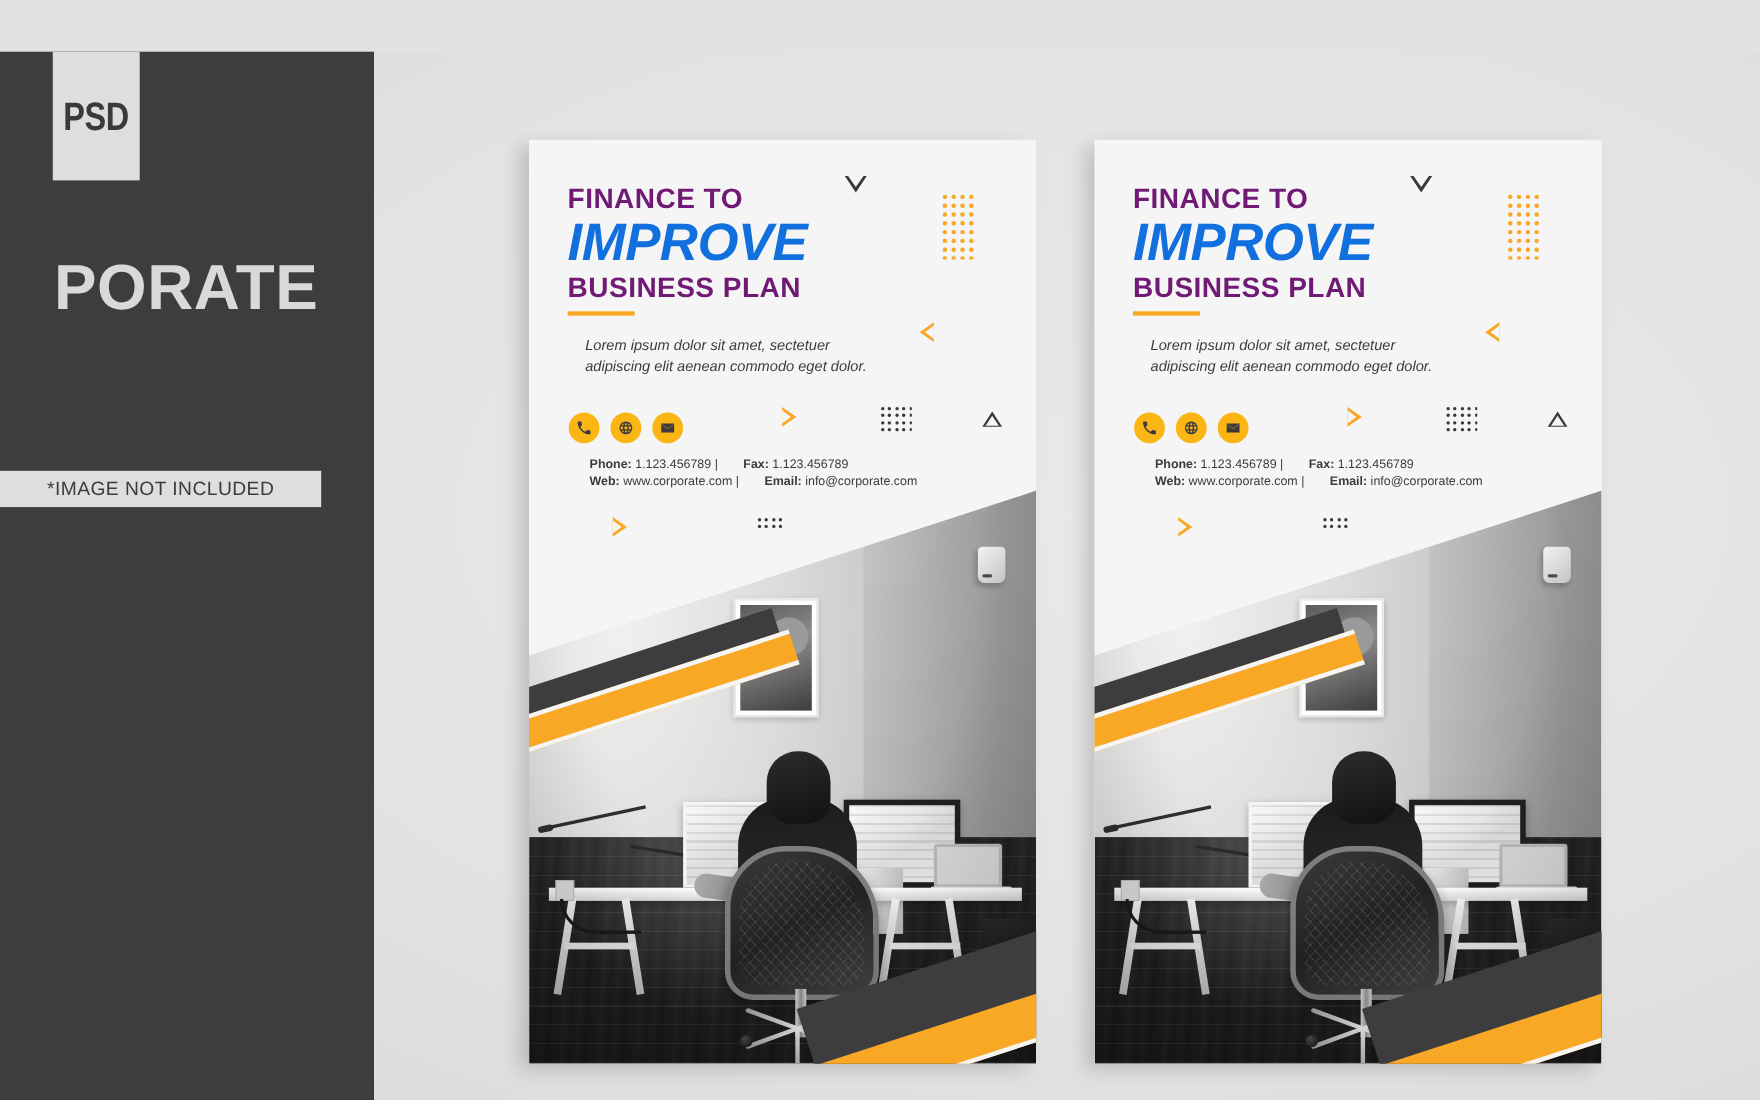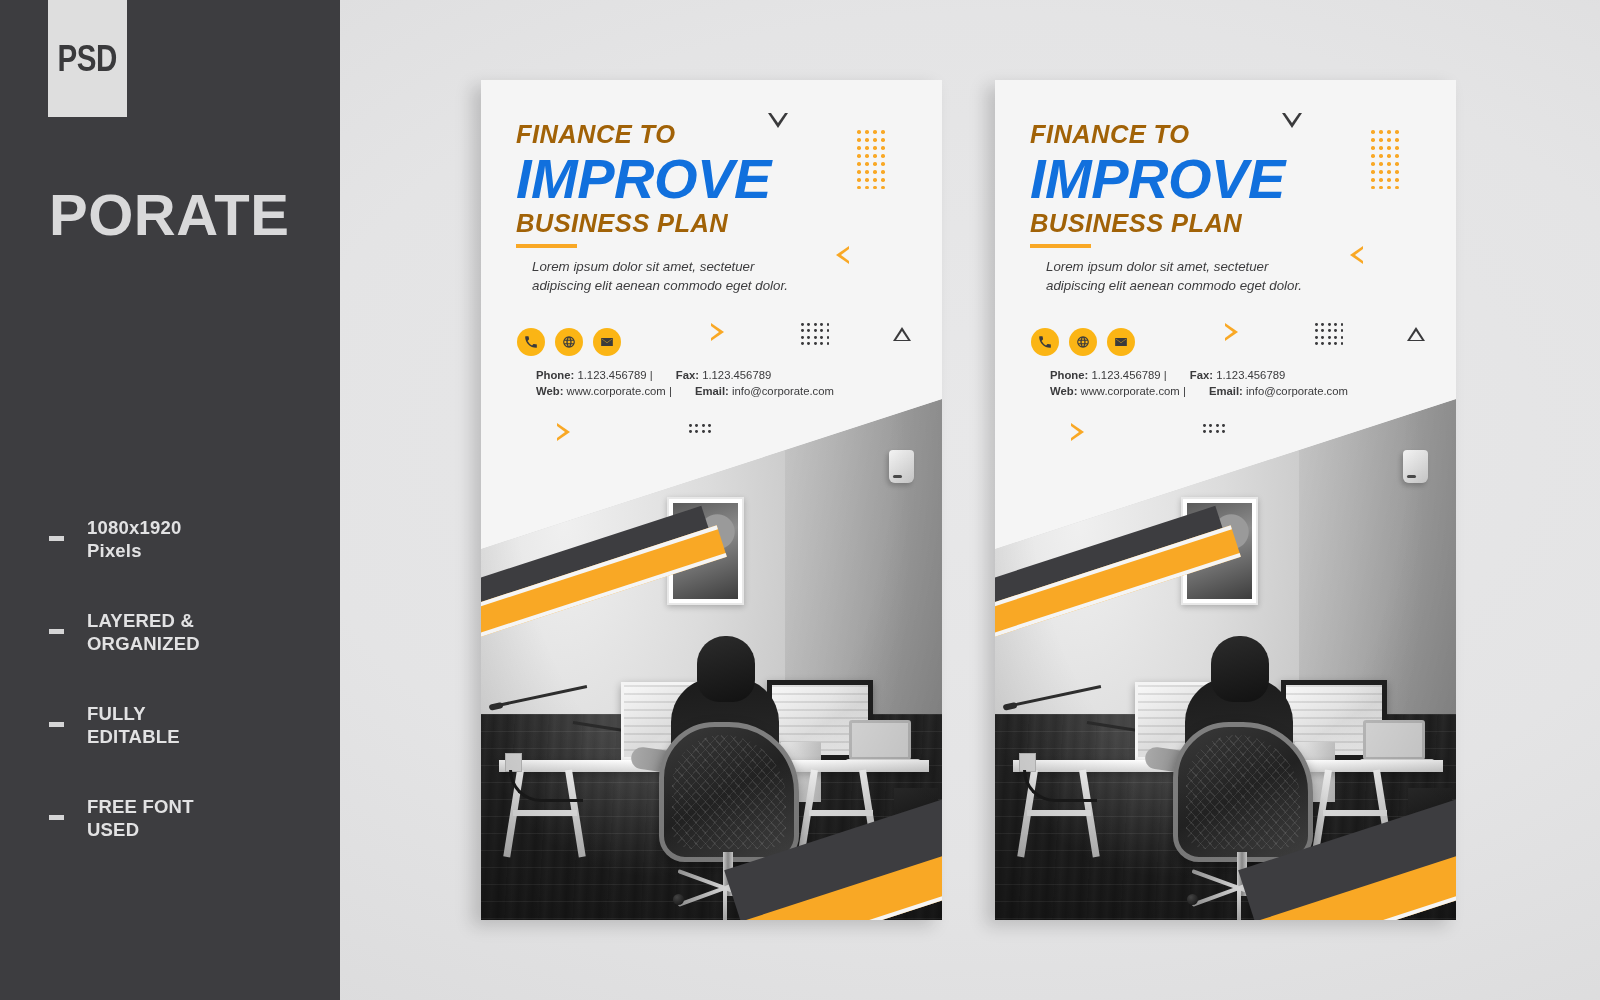--- a/index.html
+++ b/index.html
@@ -4,21 +4,21 @@
 <style>
   * { box-sizing: border-box; margin: 0; padding: 0; }
   html, body { width: 1600px; height: 1000px; overflow: hidden; }
   body {
     font-family: "Liberation Sans", sans-serif;
     background: #e2e2e3;
     position: relative;
   }
 
   
-  #stage { position: absolute; inset: 0; }
+  #stage { position: absolute; inset: 0; margin-top: 47px; }
 
   .stage-bg {
     position: absolute;
     left: 340px; top: 0; right: 0; bottom: 0;
     background:
       radial-gradient(125% 95% at 52% 44%, #e8e8e9 0%, #e4e4e5 45%, #dadadb 80%, #d2d2d3 100%);
   }
 
   
   .sidebar {
@@ -370,25 +370,25 @@
     transform: rotate(-18deg);
     transform-origin: left center;
     border-bottom: 4px solid #f5f5f5;
   }
 
   
   .p-content { position: absolute; left: 0; top: 0; width: 100%; height: 100%; }
 
   .headline { position: absolute; left: 35px; top: 40px; }
   .hl-1, .hl-3 {
-    font-size: 25.5px; font-weight: 700; font-style: italic;
-    letter-spacing: 0.4px; color: #a16207; line-height: 1.12;
+    font-size: 25.5px; font-weight: 700; 
+    letter-spacing: 0.4px; color: #701a75; line-height: 1.12;
   }
   .hl-2 {
-    font-size: 56px; font-weight: 700; font-style: italic;
+    font-size: 48px; font-weight: 700; font-style: italic;
     letter-spacing: -0.5px; color: #1170dd; line-height: 1.02;
     margin: 1px 0 2px;
   }
   .hl-rule {
     margin-top: 7px; width: 61px; height: 4px; background: #f9a825;
   }
 
   .lead {
     position: absolute; left: 51px; top: 178px;
     font-size: 13.3px; font-style: italic; line-height: 1.42;
@@ -508,43 +508,24 @@
   <aside class="sidebar">
 
     <div class="psd-badge">
       <span>PSD</span>
     </div>
 
     <div class="brand">
       <div class="brand-line">PORATE</div>
     </div>
 
-
-    <div class="feature-list">
-      <div class="feature-item">
-        <span class="feature-dash"></span>
-        <div class="feature-label">1080x1920
-Pixels</div>
-      </div>
-      <div class="feature-item">
-        <span class="feature-dash"></span>
-        <div class="feature-label">LAYERED &amp;
-ORGANIZED</div>
-      </div>
-      <div class="feature-item">
-        <span class="feature-dash"></span>
-        <div class="feature-label">FULLY
-EDITABLE</div>
-      </div>
-      <div class="feature-item">
-        <span class="feature-dash"></span>
-        <div class="feature-label">FREE FONT
-USED</div>
-      </div>
+    <div class="notice-bar">
+      <span>*IMAGE NOT INCLUDED</span>
     </div>
+
 
   </aside>
 
   <div class="poster" id="poster-1">
 
     <div class="poster-photo">
       <div class="photo-inner">
         <div class="ph-wall"></div>
         <div class="ph-wall-shadow"></div>
         <div class="ph-floor"></div>

